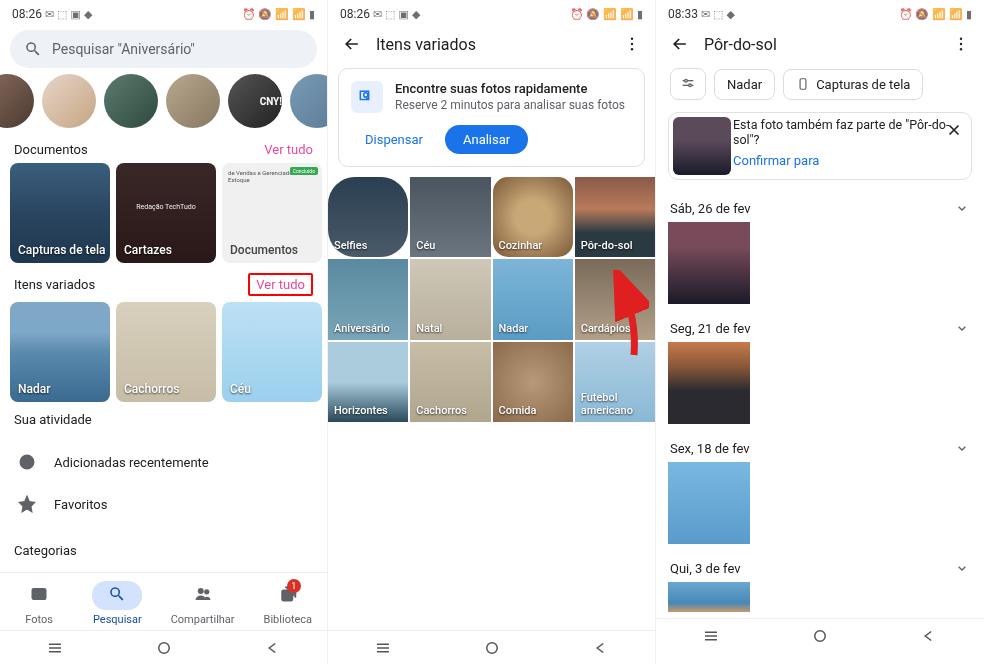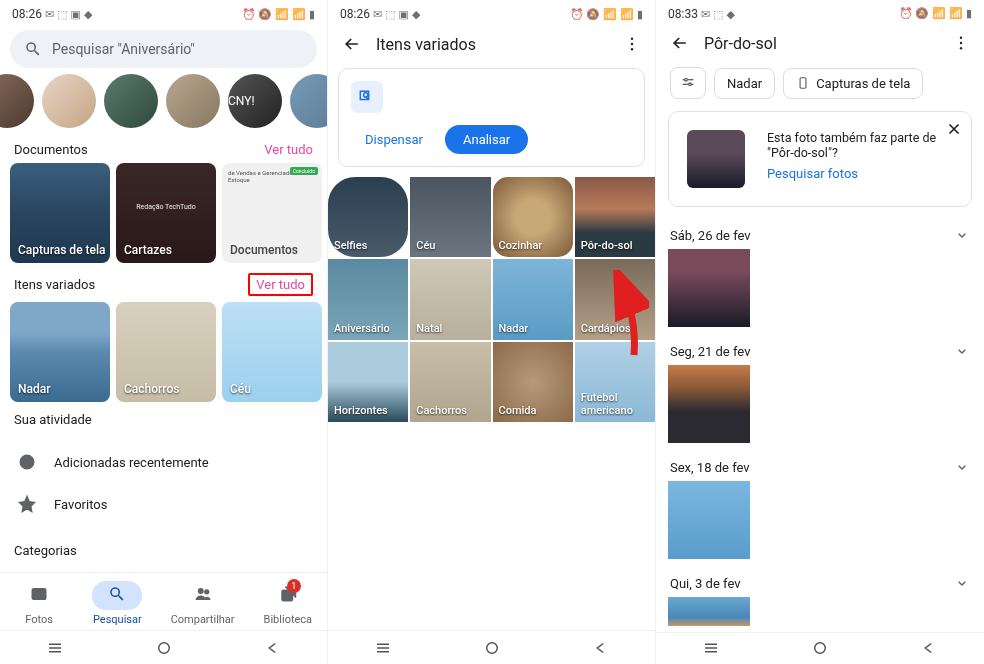--- a/index.html
+++ b/index.html
@@ -19,21 +19,21 @@
     .search-icon-svg { width: 18px; height: 18px; fill: #5f6368; margin-right: 10px; }
     .search-placeholder { color: #5f6368; font-size: 14px; }
 
     
     .avatars-row { display: flex; padding: 0 10px 4px; gap: 8px; overflow: hidden; }
     .avatar { width: 54px; height: 54px; border-radius: 50%; background: #ddd; flex-shrink: 0; position: relative; overflow:hidden; }
     .avatar.a1 { background: linear-gradient(135deg,#8a6d5f,#4b3a30); }
     .avatar.a2 { background: linear-gradient(135deg,#e8d5c8,#c4a584); }
     .avatar.a3 { background: linear-gradient(135deg,#5b7a6e,#2f4a3e); }
     .avatar.a4 { background: linear-gradient(135deg,#b8a890,#887760); }
-    .avatar.a5 { background: linear-gradient(135deg,#555,#222); display:flex; align-items:center; justify-content:flex-start; color:#fff; font-size:12px; font-weight:normal; }
+    .avatar.a5 { background: linear-gradient(135deg,#555,#222); display:flex; align-items:center; justify-content:flex-end; color:#fff; font-size:10px; font-weight:bold; }
     .avatar.a6 { background: linear-gradient(135deg,#7a9bb5,#5a7a95); }
     .avatar.partial1 { margin-left:-30px; }
     .avatar.partial2 { margin-right:-30px; }
 
     
     .section-header { display: flex; justify-content: space-between; align-items: center; padding: 10px 14px 6px; }
     .section-title { font-size: 13px; color: #202124; }
     .section-link { color: #ec4899; font-size: 13px; cursor: pointer; }
     .section-link.highlight { border: 2.5px solid #ff0000; padding: 2px 6px; border-radius: 2px; }
 
@@ -103,21 +103,21 @@
     .g-cachorros { background: linear-gradient(#c8bea8,#b0a58d); }
     .g-comida { background: radial-gradient(circle,#b89a7a,#8a6a4a); }
     .g-futebol { background: linear-gradient(#b0d0e5,#8ab8d5); }
 
     
     .chips-row { display:flex; gap:8px; padding: 4px 14px 8px; align-items:center; }
     .chip-filter { width:36px; height:32px; border:1px solid #dadce0; border-radius:8px; display:flex; align-items:center; justify-content:center; }
     .chip { border:1px solid #dadce0; border-radius:8px; padding:7px 12px; font-size:13px; display:flex; align-items:center; gap:6px; }
 
     
-    .confirm-card { margin:4px 12px 10px; border:1px solid #e0e0e0; border-radius:10px; display:flex; padding:18px; gap:22px; position:relative; }
+    .confirm-card { margin:4px 12px 10px; border:1px solid #e0e0e0; border-radius:10px; display:flex; padding:4px; gap:2px; position:relative; }
     .confirm-thumb { width:58px; height:58px; border-radius:6px; background:linear-gradient(#5a4a5a 40%,#1a1a2a); }
     .confirm-text { flex:1; font-size:12.5px; }
     .confirm-link { color:#1a73e8; font-size:13px; margin-top:6px; display:block; }
     .confirm-close { position:absolute; top:8px; right:8px; width:18px; height:18px; }
 
     
     .date-header { display:flex; justify-content:space-between; align-items:center; padding:10px 14px 6px; font-size:13px; }
     .chevron { width:16px; height:16px; }
     .photo-thumb { width:82px; height:82px; margin-left:12px; margin-bottom:6px; }
     .thumb1 { background:linear-gradient(#784a5a 30%,#1a1a28); }
@@ -307,20 +307,24 @@
         </svg>
     </div>
 
     <div class="banner">
       <div class="banner-top">
         <div class="banner-icon">
             <svg viewBox="0 0 24 24">
               <path d="M4 5h10v10H4z M10.5 12a2.5 2.5 0 1 0 0-5 2.5 2.5 0 0 0 0 5zm0 0l3 3" fill="none" stroke="#1a73e8" stroke-width="1.8"></path>
             </svg>
           </div>
+        <div>
+          <div class="banner-heading">Encontre suas fotos rapidamente</div>
+          <div class="banner-sub">Reserve 2 minutos para analisar suas fotos</div>
+        </div>
       </div>
       <div class="banner-actions">
         <span class="btn-text">Dispensar</span>
         <span class="btn-primary">Analisar</span>
       </div>
     </div>
 
     <div class="grid">
       <div class="gcell g-selfies">
           <span class="tile-label">Selfies</span>
@@ -437,21 +441,21 @@
             <rect x="7" y="3" width="10" height="18" rx="2"></rect>
           </svg>
         <span>Capturas de tela</span>
       </div>
     </div>
 
     <div class="confirm-card">
       <div class="confirm-thumb"></div>
       <div class="confirm-text">
         <span>Esta foto também faz parte de "Pôr-do-sol"?</span>
-        <span class="confirm-link">Pesquisar fotos</span>
+        <span class="confirm-link">Confirmar para</span>
       </div>
       <svg class="confirm-close" viewBox="0 0 24 24" fill="none" stroke="#202124" stroke-width="2.2">
           <path d="M6 6l12 12M18 6L6 18"></path>
         </svg>
     </div>
 
     <div class="date-header">
       <span>Sáb, 26 de fev</span>
       <svg class="chevron" viewBox="0 0 24 24" fill="none" stroke="#5f6368" stroke-width="2">
           <path d="M7 10l5 5 5-5"></path>

